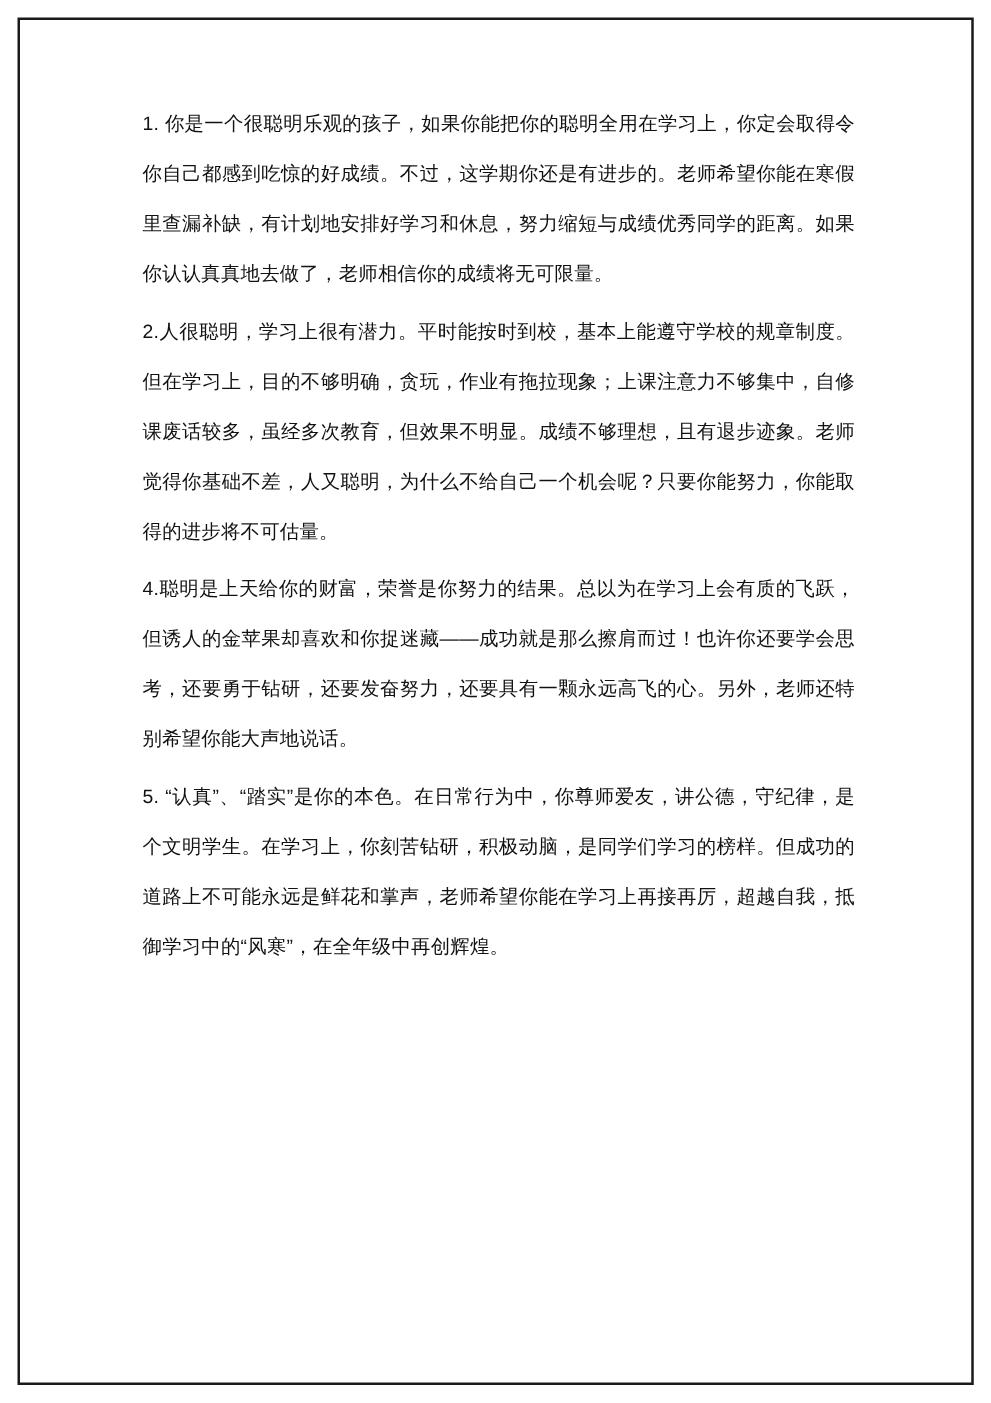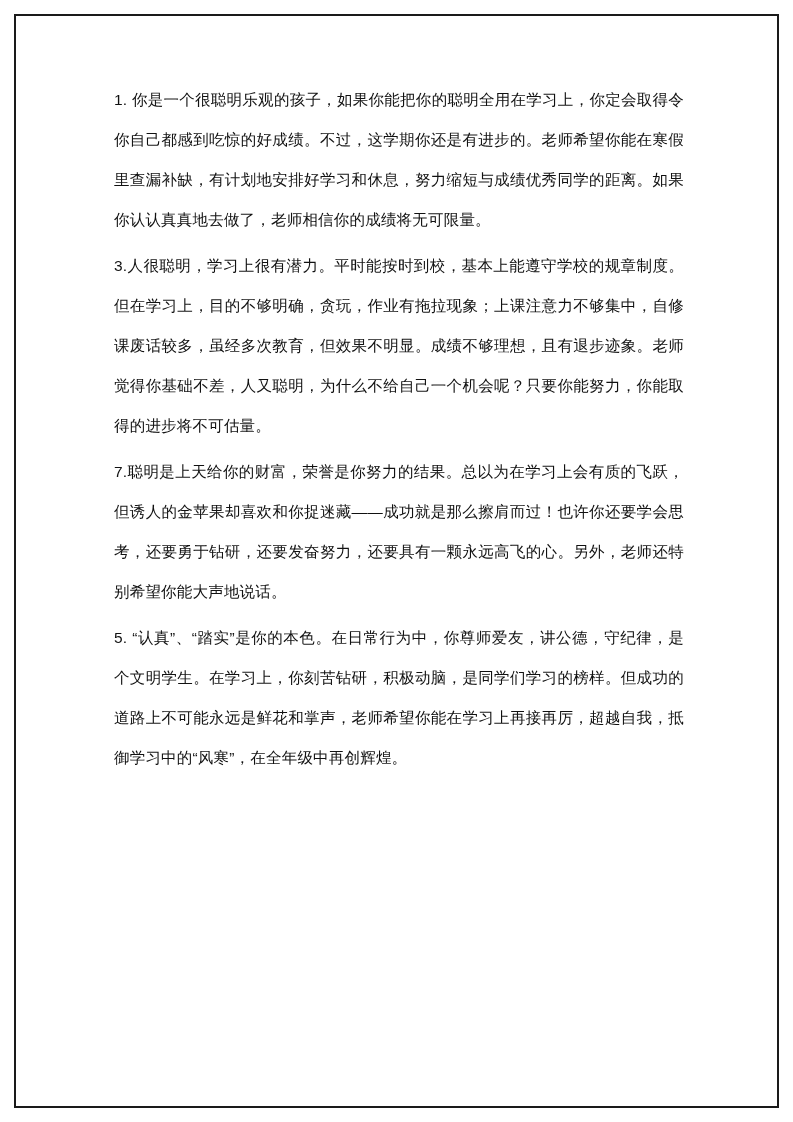--- a/index.html
+++ b/index.html
@@ -42,17 +42,17 @@
     letter-spacing: 0.2px;
   }
 </style>
 </head>
 <body>
 
 <div class="page">
   <div class="page-border"></div>
   <div class="content">
     <p class="para">1. 你是一个很聪明乐观的孩子，如果你能把你的聪明全用在学习上，你定会取得令你自己都感到吃惊的好成绩。不过，这学期你还是有进步的。老师希望你能在寒假里查漏补缺，有计划地安排好学习和休息，努力缩短与成绩优秀同学的距离。如果你认认真真地去做了，老师相信你的成绩将无可限量。</p>
-    <p class="para">3.人很聪明，学习上很有潜力。平时能按时到校，基本上能遵守学校的规章制度。但在学习上，目的不够明确，贪玩，作业有拖拉现象；上课注意力不够集中，自修课废话较多，虽经多次教育，但效果不明显。成绩不够理想，且有退步迹象。老师觉得你基础不差，人又聪明，为什么不给自己一个机会呢？只要你能努力，你能取得的进步将不可估量。</p>
-    <p class="para">7.聪明是上天给你的财富，荣誉是你努力的结果。总以为在学习上会有质的飞跃，但诱人的金苹果却喜欢和你捉迷藏——成功就是那么擦肩而过！也许你还要学会思考，还要勇于钻研，还要发奋努力，还要具有一颗永远高飞的心。另外，老师还特别希望你能大声地说话。</p>
+    <p class="para">2.人很聪明，学习上很有潜力。平时能按时到校，基本上能遵守学校的规章制度。但在学习上，目的不够明确，贪玩，作业有拖拉现象；上课注意力不够集中，自修课废话较多，虽经多次教育，但效果不明显。成绩不够理想，且有退步迹象。老师觉得你基础不差，人又聪明，为什么不给自己一个机会呢？只要你能努力，你能取得的进步将不可估量。</p>
+    <p class="para">4.聪明是上天给你的财富，荣誉是你努力的结果。总以为在学习上会有质的飞跃，但诱人的金苹果却喜欢和你捉迷藏——成功就是那么擦肩而过！也许你还要学会思考，还要勇于钻研，还要发奋努力，还要具有一颗永远高飞的心。另外，老师还特别希望你能大声地说话。</p>
     <p class="para">5. “认真”、“踏实”是你的本色。在日常行为中，你尊师爱友，讲公德，守纪律，是个文明学生。在学习上，你刻苦钻研，积极动脑，是同学们学习的榜样。但成功的道路上不可能永远是鲜花和掌声，老师希望你能在学习上再接再厉，超越自我，抵御学习中的“风寒”，在全年级中再创辉煌。</p>
   </div>
 </div>
 
 </body></html>

